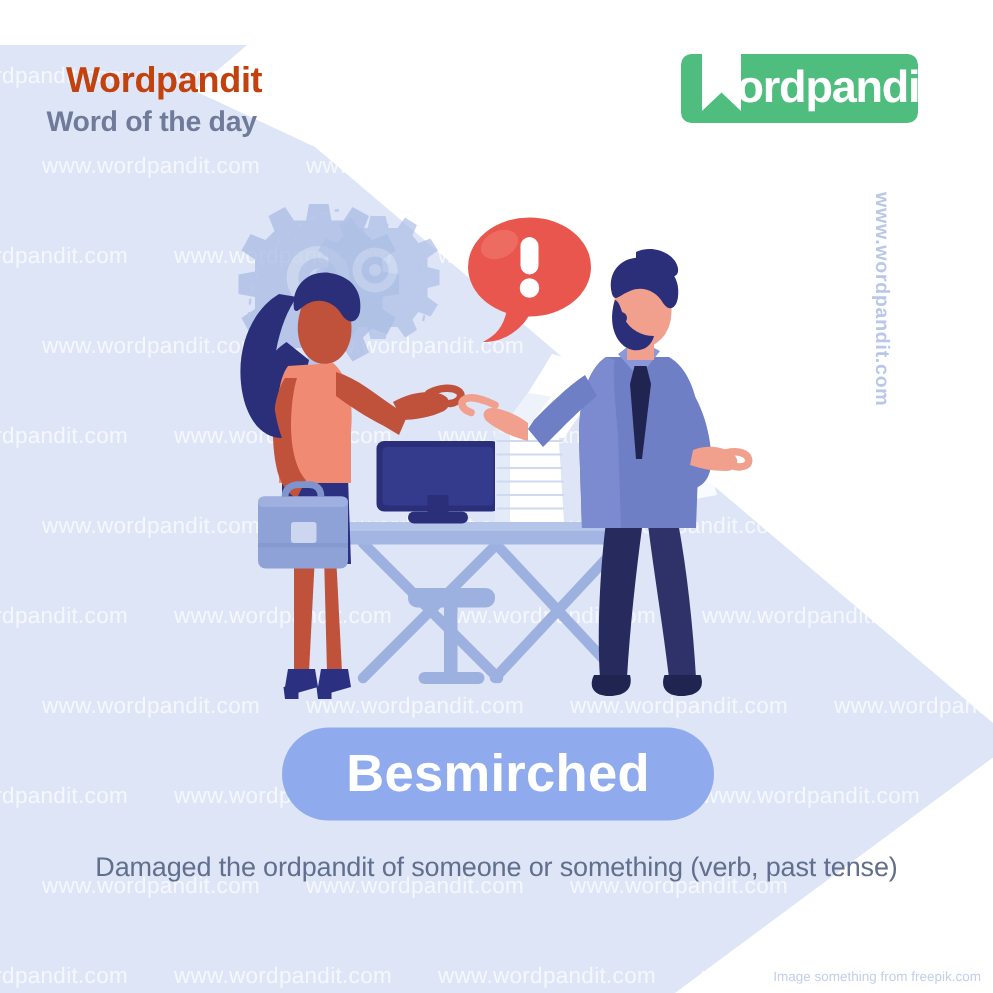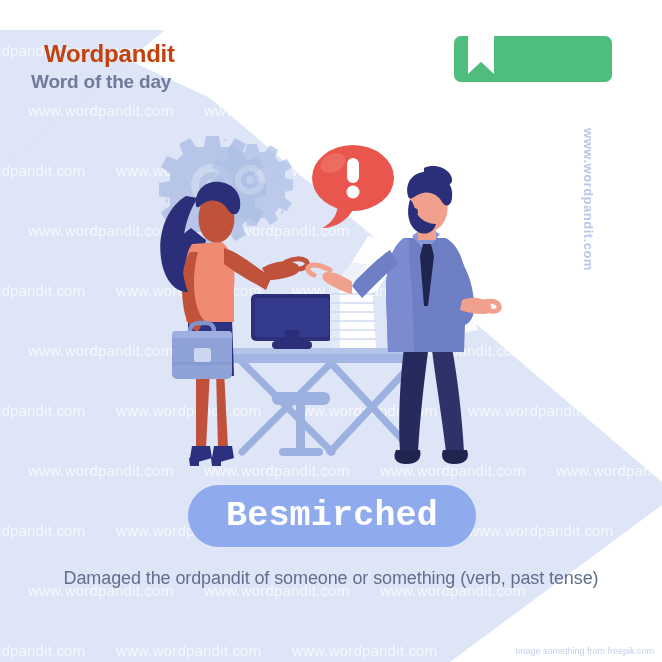--- a/index.html
+++ b/index.html
@@ -114,21 +114,21 @@
   
   #illo { position:absolute; left:0; top:0; width:662px; height:662px; }
 
   
   #word-pill {
     position:absolute;
     left:188px; top:485px;
     width:288px; height:62px;
     background:#8fabee;
     border-radius:31px;
-    display:flex; align-items:center; justify-content:center;font-family:Liberation Mono, monospace;
+    display:flex; align-items:center; justify-content:center;
   }
   #word-pill .word {
     font-size:35px; font-weight:bold;
     color:#ffffff;
     letter-spacing:0.2px;
   }
 
   
   #definition {
     position:absolute;
@@ -355,20 +355,21 @@
 
       <circle cx="414" cy="212" r="4" fill="#2b2f7a"></circle>
     </g>
   </svg>
 
   <div class="hdr-title">Wordpandit</div>
   <div class="hdr-sub">Word of the day</div>
 
   <div id="logo">
     <span class="bookmark"></span>
+    <span class="logo-text">ordpandit</span>
   </div>
 
   <div id="word-pill">
     <span class="word">Besmirched</span>
   </div>
 
   <div id="definition">Damaged the ordpandit of someone or something (verb, past tense)</div>
 
   <div id="credit">Image something from freepik.com</div>
 

